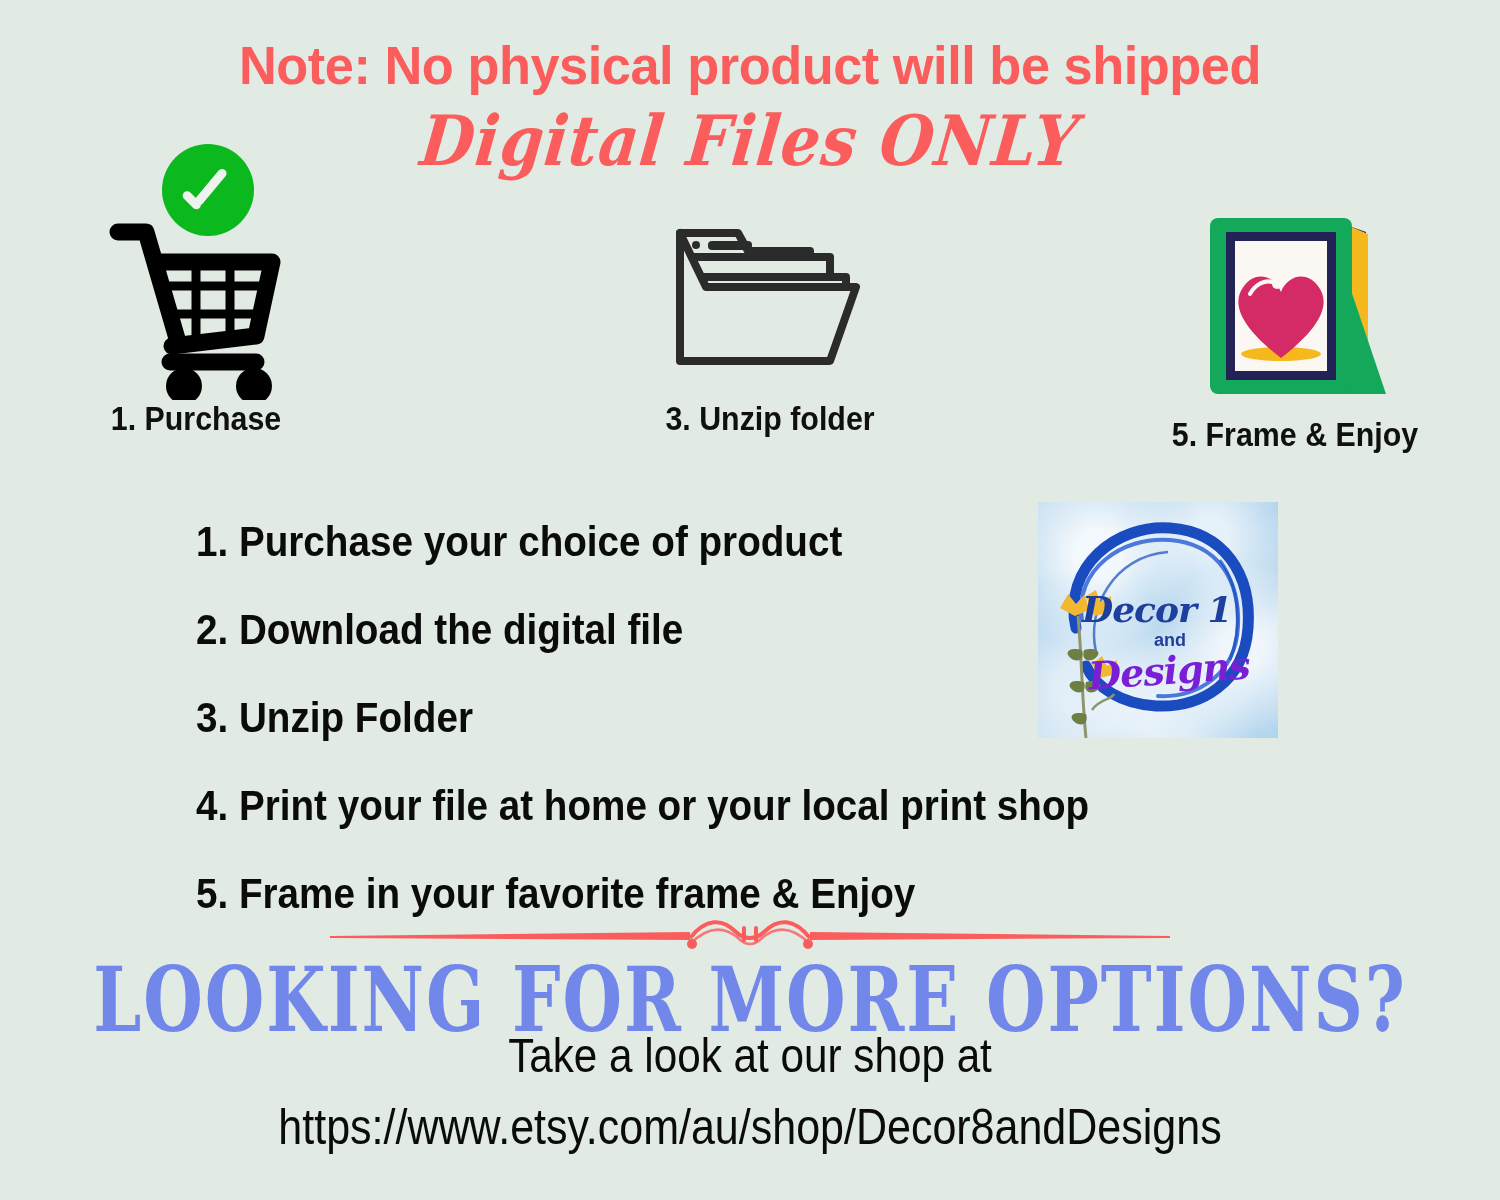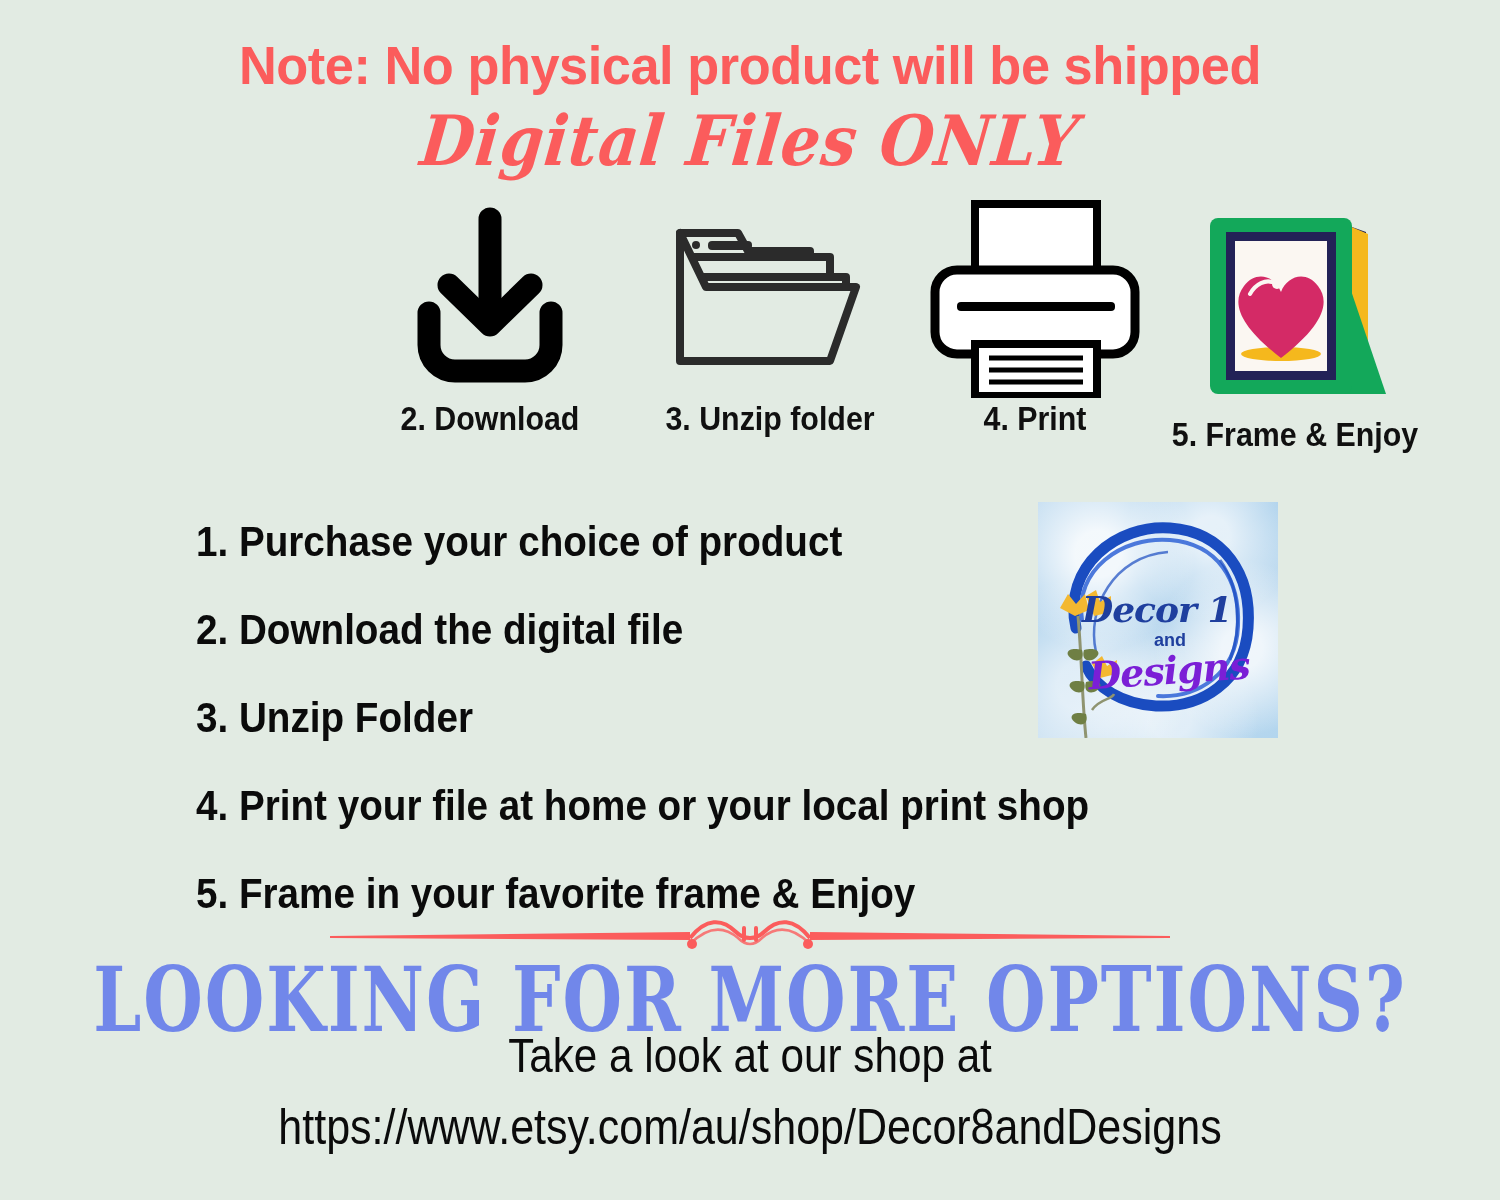--- a/index.html
+++ b/index.html
@@ -166,72 +166,63 @@
 </head>
 <body>
 
 <div class="stage">
 
   <div class="note-heading">Note: No physical product will be shipped</div>
   <div class="digital-script">Digital Files ONLY</div>
 
   <div class="icon-row">
 
-
-    <div class="step" style="left:330px;top:0;width:320px;">
+    <div class="step" style="left:36px;top:0;width:320px;">
       <div class="art">
-        <div class="dl-wrap">
-          <svg width="170" height="190" viewBox="0 0 170 190">
-            <g fill="none" stroke="#000" stroke-width="23" stroke-linecap="round" stroke-linejoin="round">
-              <path d="M85 14 V112"></path>
-              <path d="M44 80 L85 120 L126 80"></path>
-              <path d="M24 108 V140 a26 26 0 0 0 26 26 H120 a26 26 0 0 0 26 -26 V108"></path>
+        <div class="cart-wrap">
+          <svg width="180" height="190" viewBox="0 0 180 190">
+            <g fill="none" stroke="#000" stroke-width="17" stroke-linecap="round" stroke-linejoin="round">
+              <path d="M12 22 H40 L72 132"></path>
+              <path d="M52 52 H166 L150 126 L66 136"></path>
+              <path d="M64 152 H150"></path>
             </g>
+            <g stroke="#000" stroke-width="9" fill="none">
+              <path d="M60 76 H162"></path>
+              <path d="M66 104 H156"></path>
+              <path d="M90 54 V132"></path>
+              <path d="M124 54 V128"></path>
+            </g>
+            <circle cx="78" cy="176" r="18" fill="#000"></circle>
+            <circle cx="148" cy="176" r="18" fill="#000"></circle>
           </svg>
+          <div class="check-badge"></div>
         </div>
       </div>
-      <div class="caption">2. Download</div>
+      <div class="caption">1. Purchase</div>
     </div>
+
 
     <div class="step" style="left:600px;top:0;width:340px;">
       <div class="art">
         <div class="folder-wrap">
           <svg width="200" height="170" viewBox="0 0 200 170">
             <g fill="#e2ebe3" stroke="#2b2b2b" stroke-width="8" stroke-linejoin="round">
               <path d="M10 18 h58 l10 18 h62 v30 h-120 z"></path>
               <path d="M20 42 h140 v30 h-140 z"></path>
               <path d="M28 62 h148 v28 h-148 z"></path>
               <path d="M10 18 v128 h150 L186 72 H36 z"></path>
             </g>
             <circle cx="26" cy="30" r="4" fill="#2b2b2b"></circle>
             <rect x="38" y="26" width="44" height="9" rx="4" fill="#2b2b2b"></rect>
           </svg>
         </div>
       </div>
       <div class="caption">3. Unzip folder</div>
     </div>
 
-    <div class="step" style="left:905px;top:0;width:260px;">
-      <div class="art">
-        <div class="printer-wrap">
-          <svg width="216" height="200" viewBox="0 0 216 200">
-            <rect x="48" y="6" width="122" height="68" fill="#fff" stroke="#000" stroke-width="8"></rect>
-            <rect x="8" y="72" width="200" height="84" rx="22" fill="#fff" stroke="#000" stroke-width="9"></rect>
-            <rect x="30" y="104" width="158" height="9" rx="4" fill="#000"></rect>
-            <rect x="48" y="146" width="122" height="52" fill="#fff" stroke="#000" stroke-width="8"></rect>
-            <g stroke="#000" stroke-width="5">
-              <path d="M62 160 H156"></path>
-              <path d="M62 172 H156"></path>
-              <path d="M62 184 H156"></path>
-            </g>
-          </svg>
-        </div>
-      </div>
-      <div class="caption">4. Print</div>
-    </div>
 
     <div class="step" style="left:1125px;top:16px;width:340px;">
       <div class="art">
         <div class="frame-wrap">
           <svg width="210" height="230" viewBox="0 0 210 230">
 
             <path d="M148 24 L176 34 L176 196 L120 196 Z" fill="#232257"></path>
             <path d="M150 24 L178 36 L178 196 L150 196 Z" fill="#f5b81d"></path>
             <path d="M150 196 L178 196 L196 196 L150 60 Z" fill="#13a85a"></path>
 

